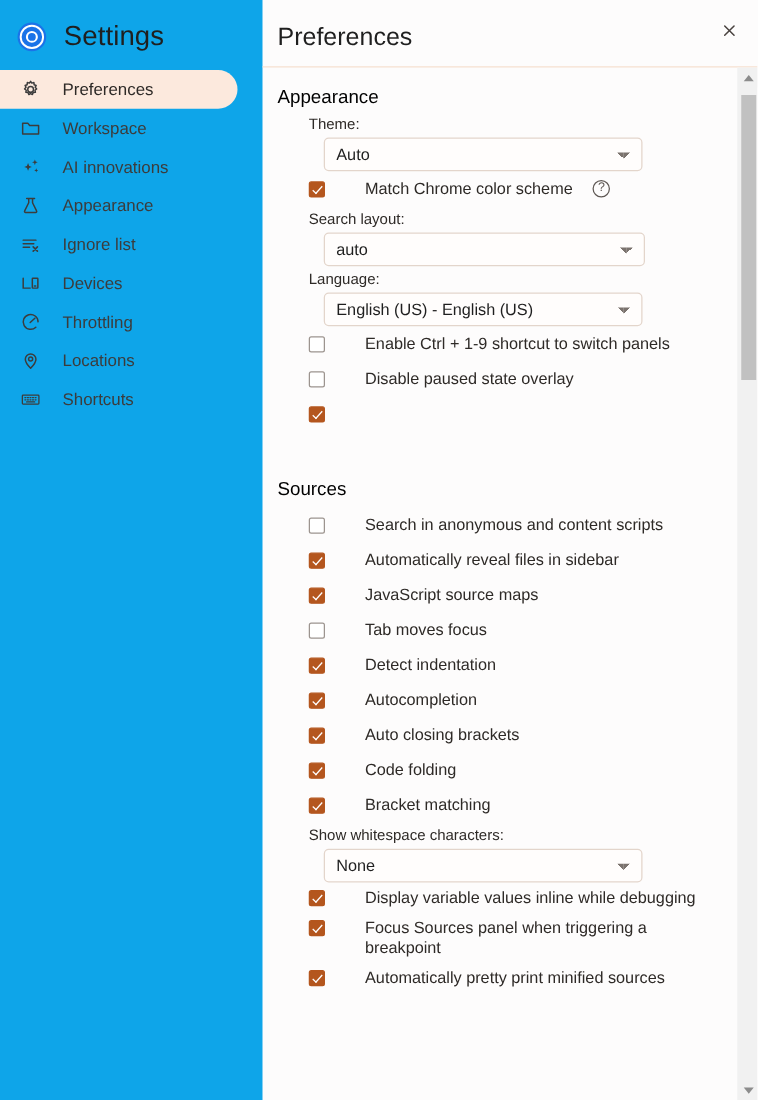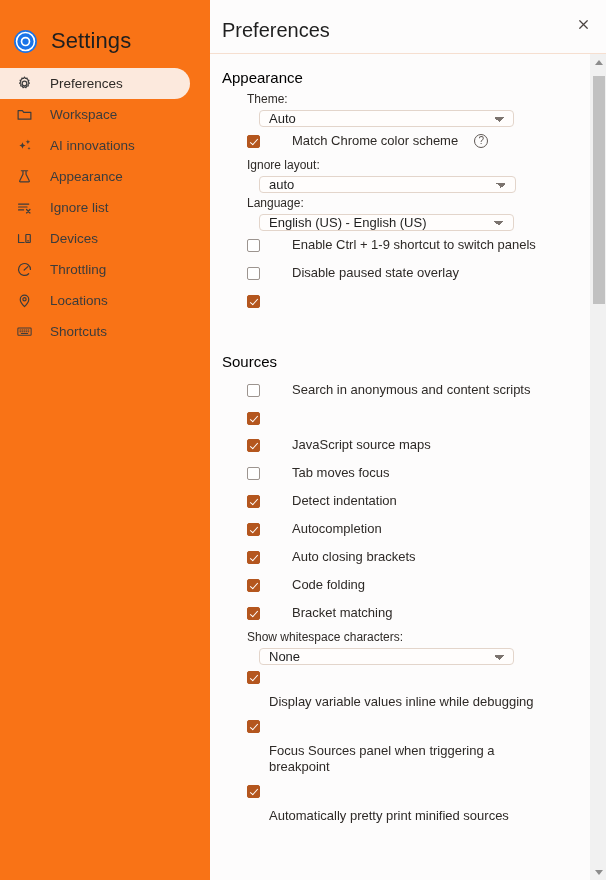--- a/index.html
+++ b/index.html
@@ -16,22 +16,22 @@
     position: relative;
     width: 606px; height: 880px;
     display: flex;
     background: #fdfcfc;
   }
 
   
   .sidebar {
     width: 210px;
     flex: 0 0 210px;
-    background: #f97316;
-    padding-top: 12px;
+    background: #0ea5e9;
+    padding-top: 0;
   }
   .brand {
     display: flex;
     align-items: center;
     gap: 13px;
     padding: 16px 0 14px 13px;
   }
   .brand-logo { width: 25px; height: 25px; flex: 0 0 25px; }
   .brand-title {
     font-size: 22px;
@@ -113,21 +113,21 @@
 
   .field-label {
     font-size: 12px;
     color: #2e2a27;
     margin: 3px 0 4px 25px;
   }
 
   select.ui-select {
     display: block;
     margin: 0 0 0 37px;
-    height: 17px;
+    height: 27px;
     width: 255px;
     padding: 0 22px 0 9px;
     font-family: "Liberation Sans", sans-serif;
     font-size: 13px;
     color: #1f1f1f;
     background-color: #fffdfc;
     border: 1px solid #e3d5cb;
     border-radius: 4px;
     -webkit-appearance: none;
     appearance: none;
@@ -144,21 +144,21 @@
   select.ui-select.w-narrow { width: 257px; }
 
   .cb-row {
     display: flex;
     align-items: flex-start;
     gap: 10px;
     margin: 0 0 0 25px;
     padding: 6px 0;
     cursor: pointer;
   }
-  .cb-row.tight { padding: 4px 0; flex-direction: column; }
+  .cb-row.tight { padding: 4px 0; }
   .cb-box {
     flex: 0 0 13px;
     width: 13px; height: 13px;
     margin-top: 2px;
     border: 1px solid #9c948f;
     border-radius: 2px;
     background: #ffffff;
     position: relative;
     cursor: pointer;
   }
@@ -367,21 +367,21 @@
 
         <div class="field-label">Theme:</div>
         <select class="ui-select"><option value="Auto">Auto</option><option value="Light">Light</option><option value="Dark">Dark</option></select>
 
         <div class="cb-row">
           <span class="cb-box checked"></span>
           <span class="cb-label">Match Chrome color scheme</span>
           <span class="help-icon">?</span>
         </div>
 
-        <div class="field-label">Ignore layout:</div>
+        <div class="field-label">Search layout:</div>
         <select class="ui-select w-narrow"><option value="auto">auto</option><option value="horizontal">horizontal</option><option value="vertical">vertical</option></select>
 
         <div class="field-label">Language:</div>
         <select class="ui-select"><option value="English (US) - English (US)">English (US) - English (US)</option></select>
 
         <div>
             <div class="cb-row">
               <span class="cb-box"></span>
               <span class="cb-label">Enable Ctrl + 1-9 shortcut to switch panels</span>
             </div>
@@ -396,20 +396,21 @@
 
         <div class="section-title sources">Sources</div>
 
         <div>
             <div class="cb-row">
               <span class="cb-box"></span>
               <span class="cb-label">Search in anonymous and content scripts</span>
             </div>
             <div class="cb-row">
               <span class="cb-box checked"></span>
+              <span class="cb-label">Automatically reveal files in sidebar</span>
             </div>
             <div class="cb-row">
               <span class="cb-box checked"></span>
               <span class="cb-label">JavaScript source maps</span>
             </div>
             <div class="cb-row">
               <span class="cb-box"></span>
               <span class="cb-label">Tab moves focus</span>
             </div>
             <div class="cb-row">

